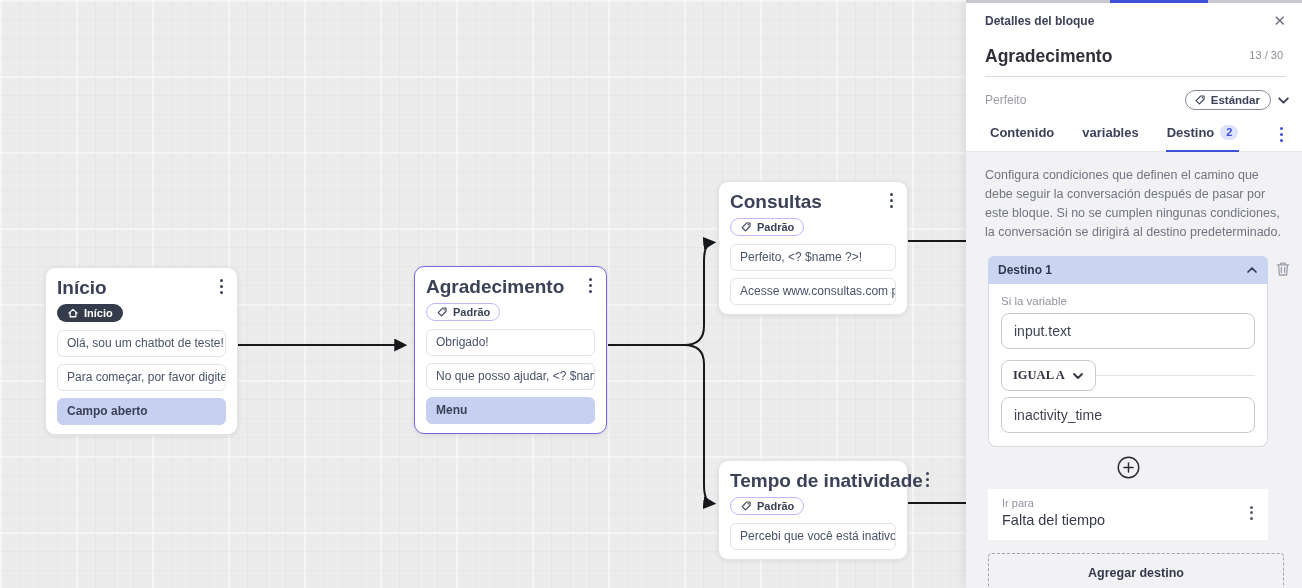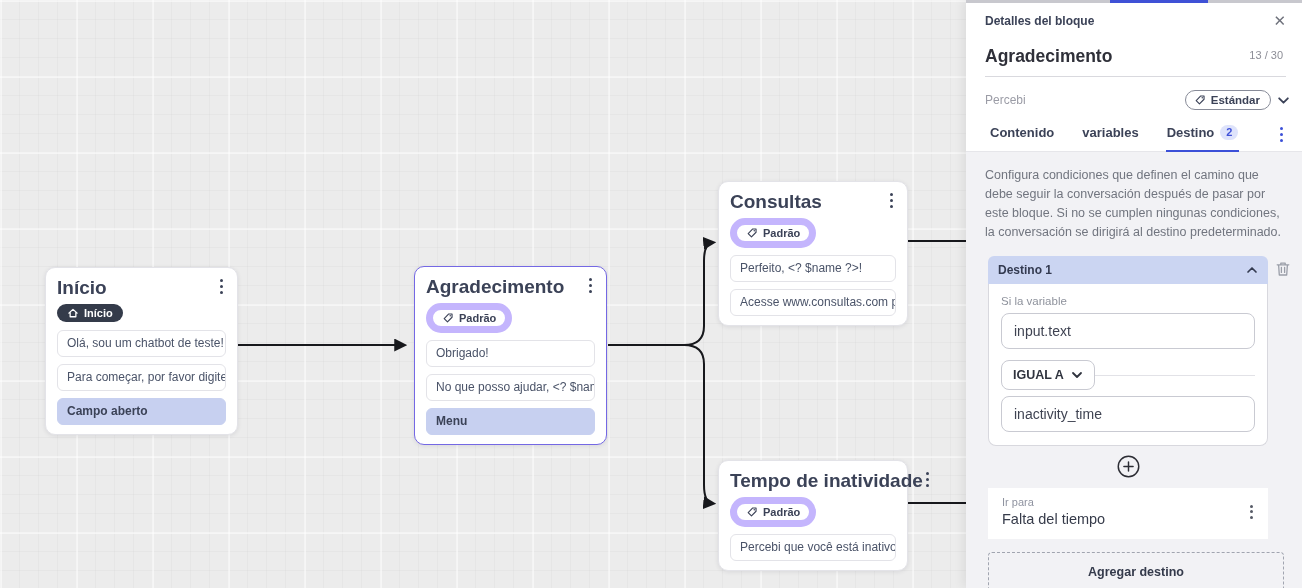--- a/index.html
+++ b/index.html
@@ -24,21 +24,21 @@
     padding:8px 11px 9px; z-index:2; }
   .node.selected { border:1.5px solid #7468e4; }
   .node-head { display:flex; justify-content:space-between; align-items:flex-start; }
   .node-title { font-size:19px; font-weight:700; color:#3b4257; padding-top:1px;
     white-space:nowrap; }
   .kebab { display:flex; flex-direction:column; align-items:center; padding:2px 3px; cursor:pointer; }
   .kebab i { width:3px; height:3px; border-radius:50%; background:#3b4257; margin:1.4px 0; }
   .badge { display:inline-flex; align-items:center; gap:5px; margin-top:5px;
     font-size:11px; font-weight:700; border-radius:999px; padding:3px 10px; }
   .badge-dark { background:#343b4a; color:#fff; }
-  .badge-outline { background:#fff; color:#3b4257; border:7px solid #c4b5fd; padding:2px 9px; }
+  .badge-outline { background:#fff; color:#3b4257; border:1px solid #c4b5fd; padding:2px 9px; }
   .badge svg { display:block; }
   .row { margin-top:7px; background:#fff; border:1px solid #e3e3e8; border-radius:6px;
     padding:5px 9px 6px; font-size:12px; color:#4a5368; white-space:nowrap;
     overflow:hidden; text-overflow:clip; }
   .row.highlight { background:#c7d0f0; border-color:#c7d0f0; color:#3b4257; font-weight:700; }
 
   
   .panel { position:absolute; left:966px; top:0; width:336px; height:588px;
     background:#fff; z-index:5; box-shadow:-3px 0 10px rgba(0,0,0,.07);
     display:flex; flex-direction:column; }
@@ -87,21 +87,21 @@
     font-size:12px; font-weight:700; color:#333a50; cursor:pointer; }
   .trash-btn { padding-top:4px; cursor:pointer; }
   .dest-card { background:#fff; border:1px solid #d8d8de; border-top:none;
     border-radius:0 0 8px 8px; padding:11px 12px 13px; }
   .field-label { font-size:11.5px; color:#8e929c; }
   .text-input { width:100%; margin-top:6px; border:1px solid #c9cad2; border-radius:8px;
     padding:9px 12px; font-family:inherit; font-size:14px; color:#3f4352; background:#fff; outline:none; }
   .op-row { display:flex; align-items:center; margin-top:11px; }
   .op-btn { display:inline-flex; align-items:center; gap:7px; background:#fff;
     border:1px solid #c9cad2; border-radius:8px; padding:7px 11px;
-    font-size:12.5px; font-weight:700; color:#2f333e; cursor:pointer; }
+    font-size:12.5px; font-weight:700; color:#2f333e; cursor:pointer;font-family:Liberation Serif, serif; }
   .op-row::after { content:""; flex:1; height:1px; background:#e2e2e7; }
   .plus-row { display:flex; justify-content:center; padding:9px 0 10px; }
   .plus-row svg { cursor:pointer; }
   .goto-row { background:#fff; display:flex; justify-content:space-between;
     align-items:center; padding:8px 12px 12px 14px; }
   .goto-label { font-size:11px; color:#8f93a0; }
   .goto-value { font-size:14.5px; color:#363b4a; margin-top:3px; }
   .goto-kebab i { background:#565a66; }
 
   .add-btn { display:block; margin:13px 18px 0 22px; width:calc(100% - 40px);
@@ -220,21 +220,21 @@
       <span class="close-x">✕</span>
     </div>
 
     <div class="p-name">
       <input class="name-input" type="text" value="Agradecimento" style="">
       <span class="name-counter">13 / 30</span>
     </div>
     <div class="name-underline"></div>
 
     <div class="p-marcador">
-      <span class="marcador-label">Percebi</span>
+      <span class="marcador-label">Perfeito</span>
       <span class="marcador-right">
         <span class="pill">
           <svg width="12" height="12" viewBox="0 0 16 16">
             <path d="M9 2.6 H13.4 V7 L7.3 13.1 L2.9 8.7 Z" fill="none" stroke="#3b4257" stroke-width="1.5" stroke-linejoin="round"></path>
             <circle cx="11" cy="5" r="1" fill="#3b4257"></circle>
           </svg>
           <span>Estándar</span>
         </span>
         <svg width="13" height="13" viewBox="0 0 12 12">
           <path d="M2 4 L6 8 L10 4" fill="none" stroke="#3b4257" stroke-width="1.7" stroke-linecap="round" stroke-linejoin="round"></path>

